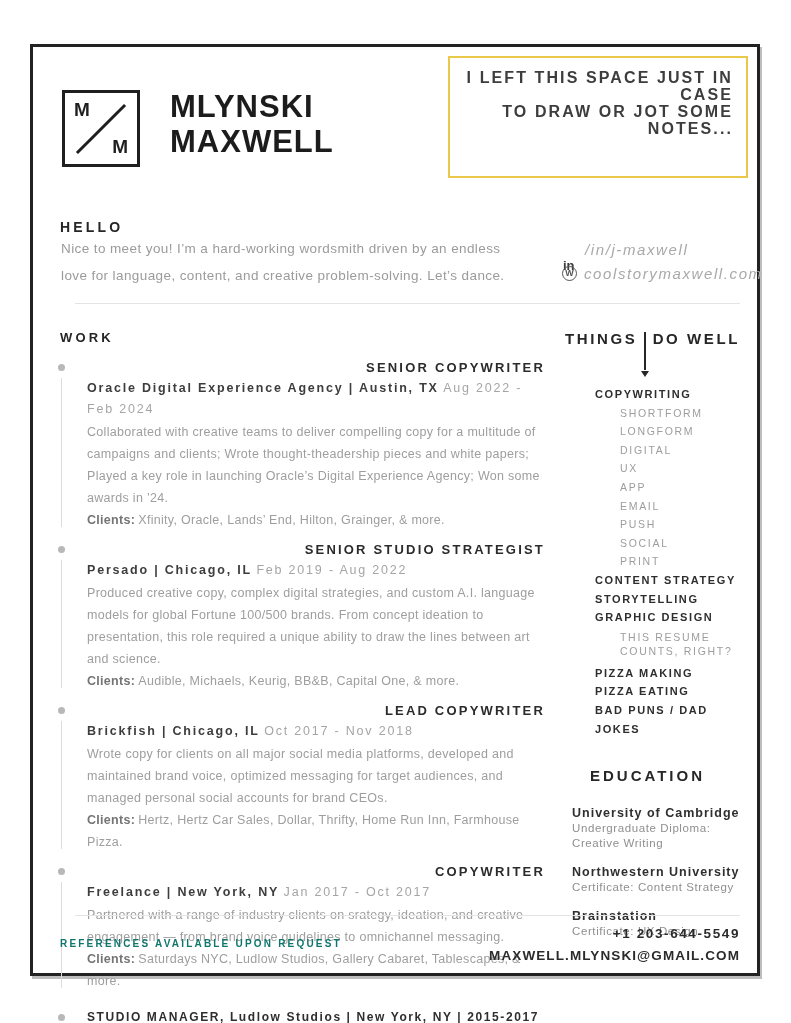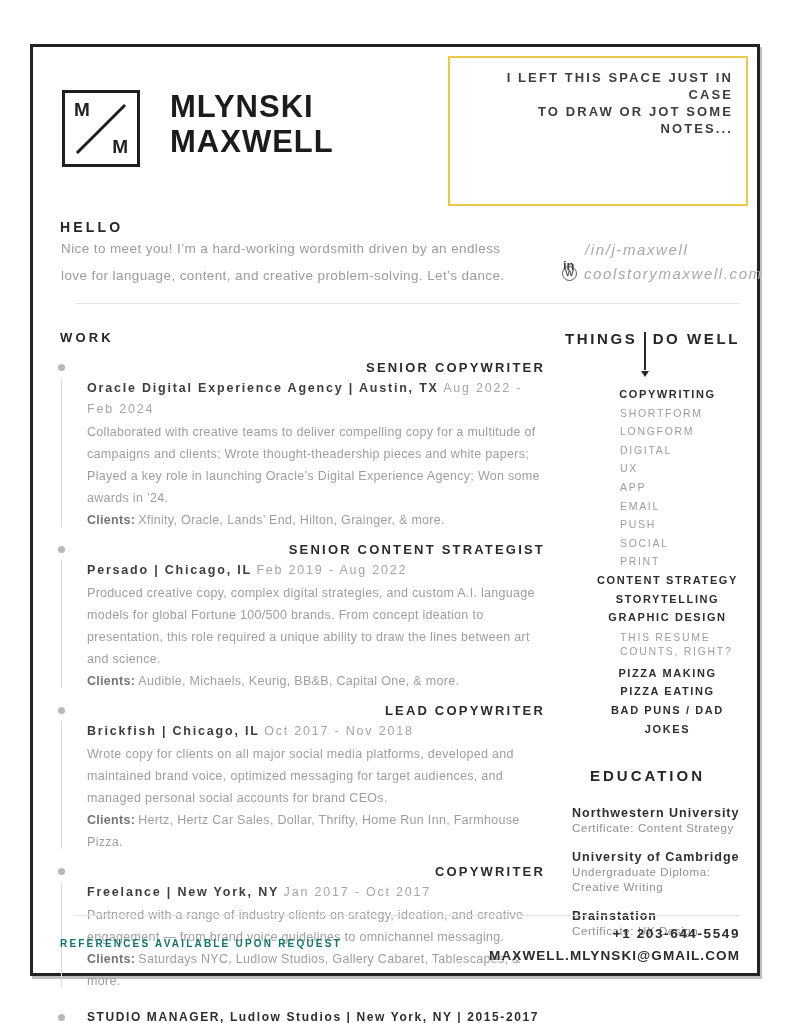--- a/index.html
+++ b/index.html
@@ -18,23 +18,23 @@
   .logo-m-bottom { position:absolute; right:9px; bottom:6px; font-size:19px; font-weight:800; color:#1f1f1f; }
   .logo-slash {
     position:absolute; left:50%; top:50%; width:68px; height:3px; background:#1f1f1f;
     transform:translate(-50%,-50%) rotate(-45deg);
   }
   .name {
     position:absolute; left:137px; top:42px;
     font-size:31px; line-height:35px; font-weight:800; letter-spacing:1px; color:#1c1c1c;
   }
   .notes-box {
-    position:absolute; left:415px; top:9px; width:300px; height:150px;
+    position:absolute; left:415px; top:9px; width:300px; height:122px;
     border:2px solid #e9c84a; padding:11px 13px;
-    text-align:right; font-size:13px; font-weight:700; letter-spacing:2.1px;
+    text-align:right; font-size:16px; font-weight:700; letter-spacing:2.1px;
     line-height:17px; color:#3d3d3d;
   }
   
   .hello-heading {
     position:absolute; left:27px; top:172px;
     font-size:14px; font-weight:800; letter-spacing:3.2px; color:#262626;
   }
   .hello-text {
     position:absolute; left:28px; top:188px; width:462px;
     font-size:13.5px; letter-spacing:0.4px; line-height:27px; color:#9b9b9b;
@@ -82,21 +82,21 @@
   }
   .arrow-stem { position:relative; width:2px; height:16px; margin-top:2px; }
   .stem-line { position:absolute; left:0; top:0; width:1.6px; height:38px; background:#262626; }
   .stem-head {
     position:absolute; left:-3.4px; top:39px; width:0; height:0;
     border-left:4.2px solid transparent; border-right:4.2px solid transparent;
     border-top:6px solid #262626;
   }
   .skills-list { margin-top:37px; padding-left:30px; }
   .skill { line-height:18.6px; }
-  .skill-l1 { font-size:11px; font-weight:800; letter-spacing:1.6px; color:#2e2e2e;text-align:center; }
+  .skill-l1 { font-size:11px; font-weight:800; letter-spacing:1.6px; color:#2e2e2e; }
   .skill-l2 { font-size:10.5px; letter-spacing:1.7px; color:#9d9d9d; padding-left:25px; }
   .skill-note { line-height:14px; padding-top:3px; padding-bottom:6px; max-width:140px; }
   .edu-heading {
     margin-top:29px; text-align:center; padding-right:10px;
     font-size:15px; font-weight:800; letter-spacing:3px; color:#262626;
   }
   .edu-entries { margin-top:22px; padding-left:7px; }
   .edu-entry { margin-bottom:14px; }
   .edu-school { font-size:12.5px; font-weight:700; letter-spacing:1px; color:#2f2f2f; line-height:15px; }
   .edu-detail { font-size:11.5px; letter-spacing:0.6px; color:#8f8f8f; line-height:15px; }
@@ -167,21 +167,21 @@
           </div>
         </div>
       </div>
 
       <div class="job">
         <div class="gutter">
           <span class="bullet"></span>
           <span class="connector"></span>
         </div>
         <div class="job-content">
-          <div class="job-title">SENIOR CONTENT STRATEGIST</div>
+          <div class="job-title">SENIOR STUDIO STRATEGIST</div>
           <div class="job-meta">
             <span class="company">Persado | Chicago, IL</span>
             <span class="dates">Feb 2019 - Aug 2022</span>
           </div>
           <div class="job-desc">Produced creative copy, complex digital strategies, and custom A.I. language models for global Fortune 100/500 brands. From concept ideation to presentation, this role required a unique ability to draw the lines between art and science.</div>
           <div class="job-clients">
             <span class="clients-label">Clients:</span><span>Audible, Michaels, Keurig, BB&amp;B, Capital One, &amp; more.</span>
           </div>
         </div>
       </div>
@@ -259,26 +259,26 @@
         <div class="skill skill-l1">GRAPHIC DESIGN</div>
         <div class="skill skill-l2 skill-note">THIS RESUME COUNTS, RIGHT?</div>
         <div class="skill skill-l1">PIZZA MAKING</div>
         <div class="skill skill-l1">PIZZA EATING</div>
         <div class="skill skill-l1">BAD PUNS / DAD JOKES</div>
       </div>
 
       <div class="edu-heading">EDUCATION</div>
       <div class="edu-entries">
         <div class="edu-entry">
+          <div class="edu-school">University of Cambridge</div>
+          <div class="edu-detail">Undergraduate Diploma: Creative Writing</div>
+        </div>
+        <div class="edu-entry">
           <div class="edu-school">Northwestern University</div>
           <div class="edu-detail">Certificate: Content Strategy</div>
-        </div>
-        <div class="edu-entry">
-          <div class="edu-school">University of Cambridge</div>
-          <div class="edu-detail">Undergraduate Diploma: Creative Writing</div>
         </div>
         <div class="edu-entry">
           <div class="edu-school">Brainstation</div>
           <div class="edu-detail">Certificate: UX Design</div>
         </div>
       </div>
     </div>
   </div>
 
   <div class="divider divider-2"></div>

